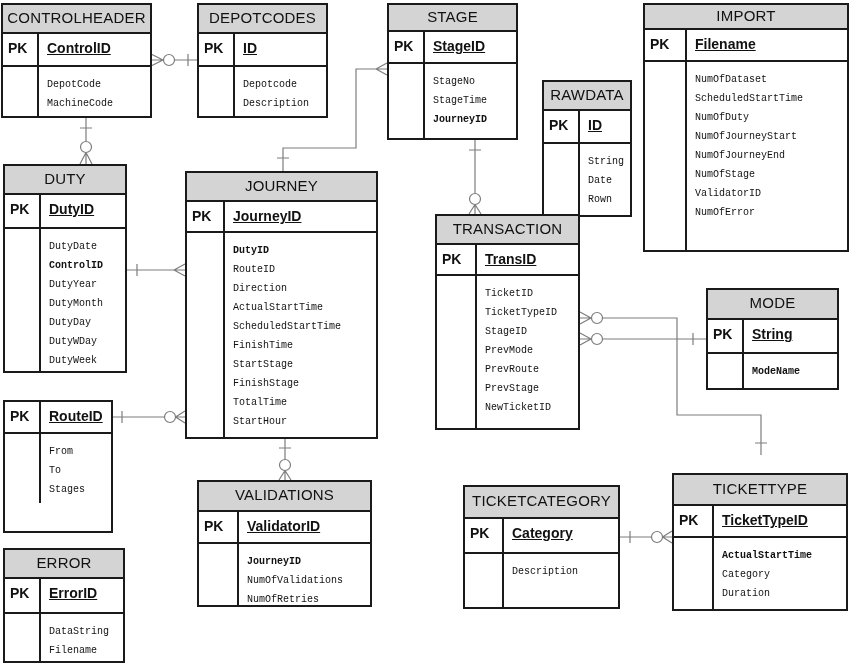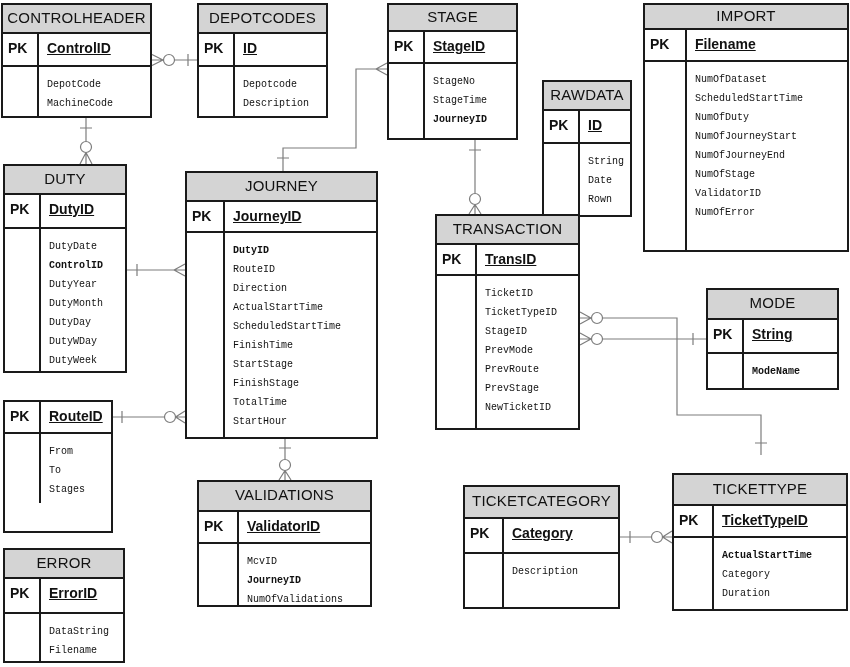--- a/index.html
+++ b/index.html
@@ -235,21 +235,20 @@
     </div>
   </div>
 
   <div class="table" style="left:197px;top:480px;width:175px;height:127px;--hh:30px;--pkh:32px;--pkw:40px;">
     <div class="t-header">VALIDATIONS</div>
     <div class="t-grid">
       <div class="cell pk-key">PK</div>
       <div class="cell pk-field">ValidatorID</div>
       <div class="cell pk-spacer"></div>
       <div class="cell attrs">
-          <div class="attr-line">McvID</div>
           <div class="attr-line bold">JourneyID</div>
           <div class="attr-line">NumOfValidations</div>
           <div class="attr-line">NumOfRetries</div>
           <div class="attr-line">NumOfRejections</div>
         </div>
     </div>
   </div>
 
   <div class="table" style="left:463px;top:485px;width:157px;height:124px;--hh:32px;--pkh:35px;--pkw:39px;">
     <div class="t-header">TICKETCATEGORY</div>

